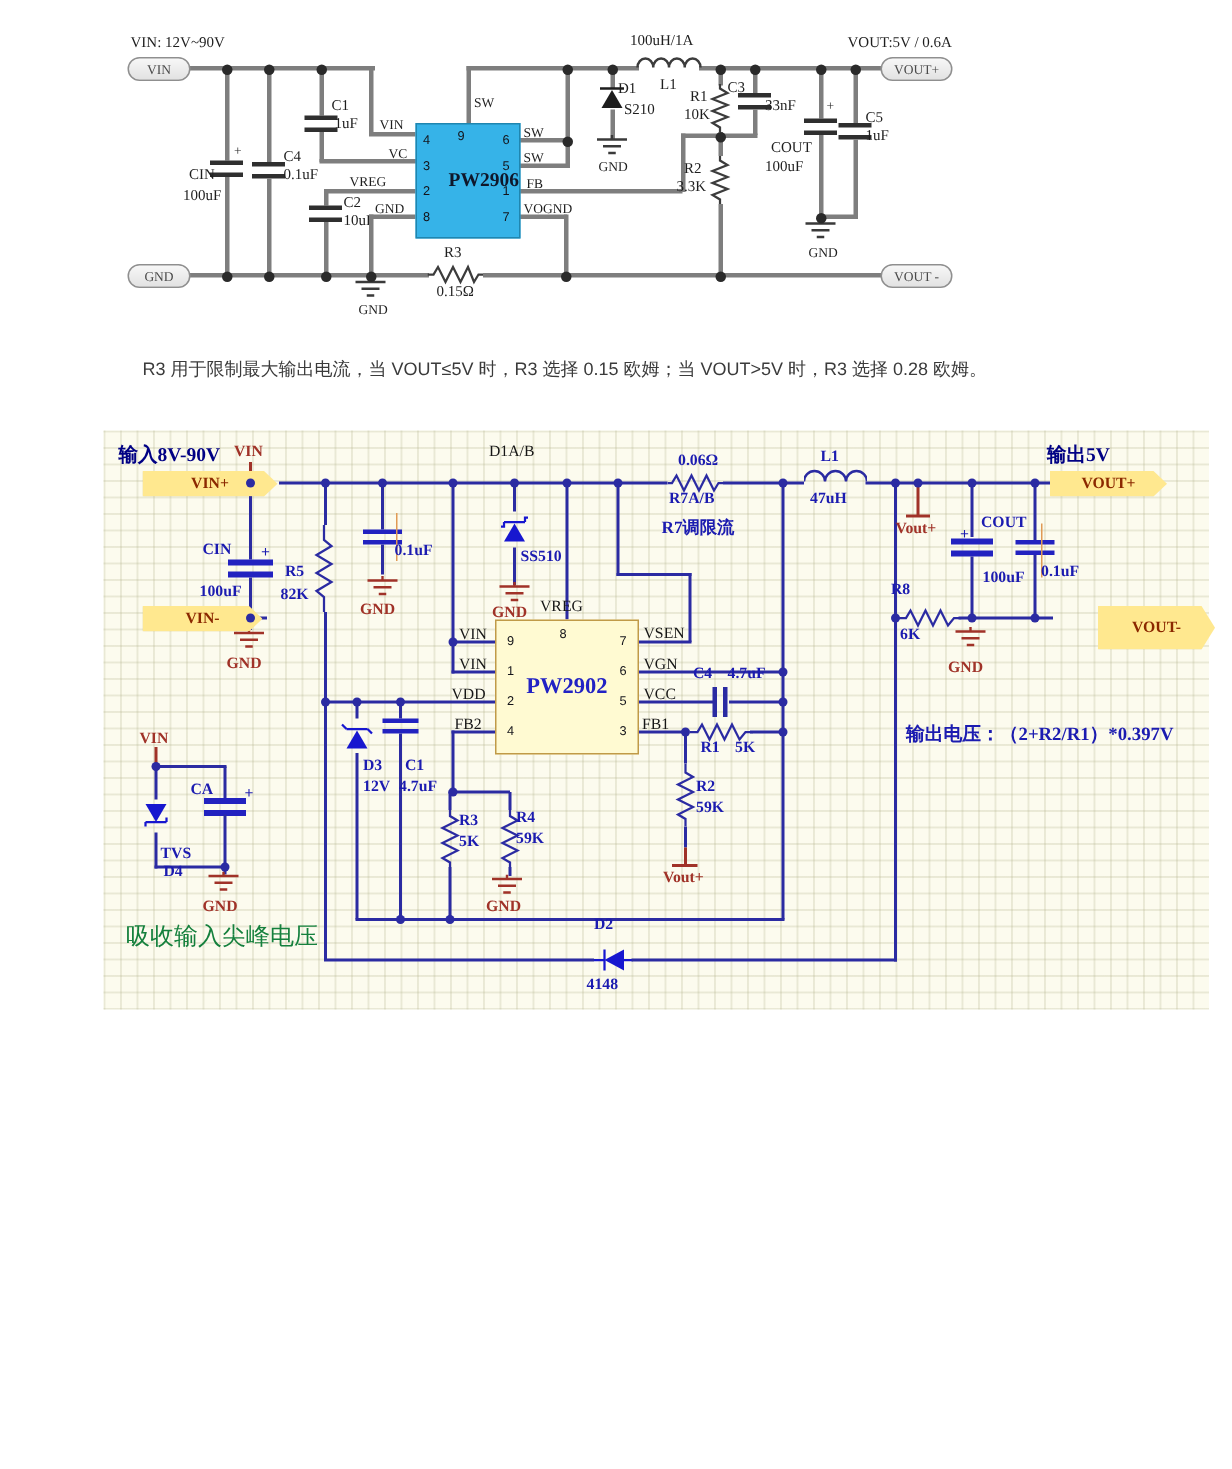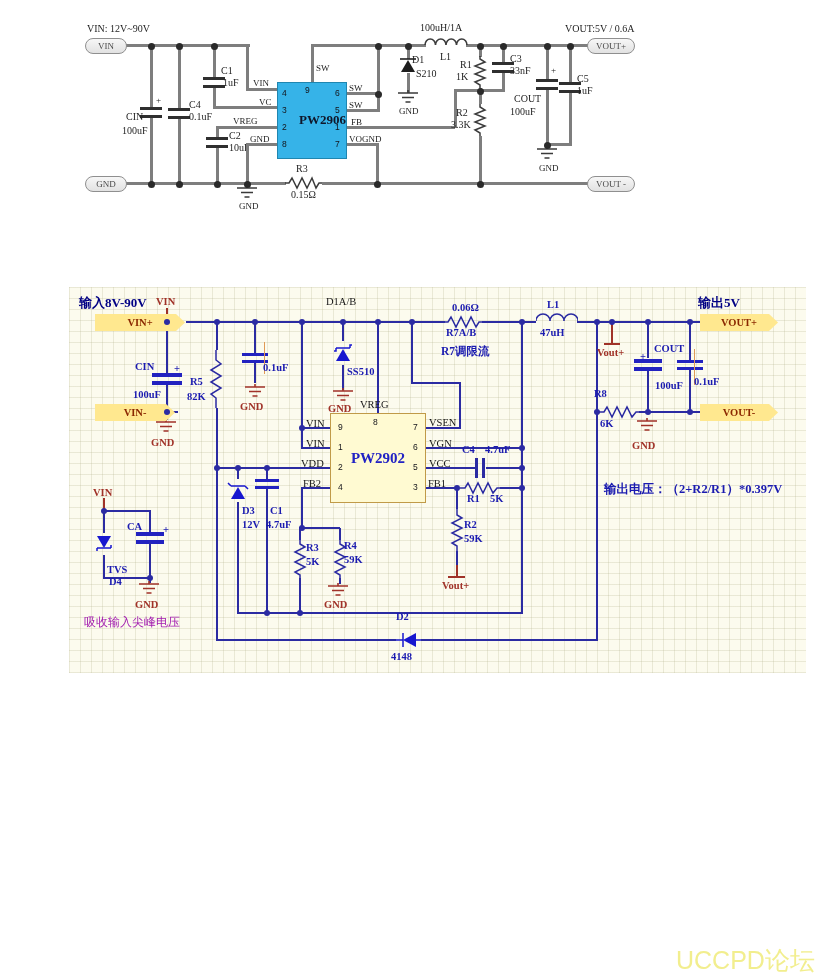--- a/index.html
+++ b/index.html
@@ -121,26 +121,26 @@
         <path d="M1 12A5.25 6 0 0 1 11.5 12A5.25 6 0 0 1 22 12A5.25 6 0 0 1 32.5 12A5.25 6 0 0 1 43 12" stroke="#3c3c3c" stroke-width="1.6" fill="none"></path>
       </svg>
     <span class="lb" style="left:420px;top:22px">100uH/1A</span>
     <span class="lb" style="left:440px;top:51px">L1</span>
 
     <div class="wv" style="left:479px;top:44px;height:13px"></div>
     <svg class="sym" style="left:473px;top:56px" width="14" height="32">
         <path d="M7 0V3L12 6L2 10L12 14L2 18L12 22L2 26L7 29V32" stroke="#3c3c3c" stroke-width="1.5" fill="none"></path>
       </svg>
     <span class="lb" style="left:460px;top:59px">R1</span>
-    <span class="lb" style="left:456px;top:71px">1K</span>
+    <span class="lb" style="left:456px;top:71px">10K</span>
     <div class="wv" style="left:502px;top:44px;height:18px"></div>
     <div class="plate" style="left:492px;top:62px;width:22px"></div>
     <div class="plate" style="left:492px;top:70px;width:22px"></div>
     <div class="wv" style="left:502px;top:73px;height:17px"></div>
-    <span class="lb" style="left:510px;top:53px">C3</span>
+    <span class="lb" style="left:485px;top:53px">C3</span>
     <span class="lb" style="left:510px;top:65px">33nF</span>
     <div class="wv" style="left:479px;top:88px;height:16px"></div>
     <svg class="sym" style="left:473px;top:104px" width="14" height="32">
         <path d="M7 0V3L12 6L2 10L12 14L2 18L12 22L2 26L7 29V32" stroke="#3c3c3c" stroke-width="1.5" fill="none"></path>
       </svg>
     <div class="wv" style="left:479px;top:136px;height:47px"></div>
     <span class="lb" style="left:456px;top:107px">R2</span>
     <span class="lb" style="left:451px;top:119px">3.3K</span>
 
     <div class="wv" style="left:546px;top:44px;height:35px"></div>
@@ -208,20 +208,21 @@
     <div class="dot" style="left:477px;top:88px"></div>
     <div class="dot" style="left:544px;top:142px"></div>
     <div class="dot" style="left:148px;top:181px"></div>
     <div class="dot" style="left:176px;top:181px"></div>
     <div class="dot" style="left:214px;top:181px"></div>
     <div class="dot" style="left:244px;top:181px"></div>
     <div class="dot" style="left:374px;top:181px"></div>
     <div class="dot" style="left:477px;top:181px"></div>
   </div>
 
+  <p class="note">R3 用于限制最大输出电流，当 VOUT≤5V 时，R3 选择 0.15 欧姆；当 VOUT&gt;5V 时，R3 选择 0.28 欧姆。</p>
 
   <div class="sch2bg"></div>
   <div class="layer">
     <span class="lb cnblue" style="left:79px;top:294px">输入8V-90V</span>
     <span class="lb cnblue" style="left:698px;top:294px">输出5V</span>
 
     <div class="bh" style="left:186px;top:321px;width:259px"></div>
     <div class="bh" style="left:482px;top:321px;width:54px"></div>
     <div class="bh" style="left:577px;top:321px;width:124px"></div>
 
@@ -419,21 +420,21 @@
     <div class="bplate" style="left:136px;top:532px;width:28px"></div>
     <div class="bplate" style="left:136px;top:540px;width:28px"></div>
     <div class="bv" style="left:149px;top:543px;height:36px"></div>
     <span class="lb blue" style="left:127px;top:521px">CA</span>
     <span class="lb blue" style="left:163px;top:524px">+</span>
     <div class="bv" style="left:149px;top:578px;height:5px"></div>
     <svg class="sym" style="left:138px;top:581px" width="22" height="15">
         <path d="M11 0V3M1 3H21M5 7.5H17M8.5 12H13.5" stroke="#a03228" stroke-width="1.6" fill="none"></path>
       </svg>
     <span class="lb red" style="left:135px;top:599px">GND</span>
-    <span class="lb" style="left:84px;top:614px;font-size:12px;color:#a21caf">吸收输入尖峰电压</span>
+    <span class="lb" style="left:84px;top:614px;font-size:16px;color:#15803d">吸收输入尖峰电压</span>
 
     <div class="chip2">
       <span class="chipname2" style="top:36px">PW2902</span>
       <span class="pin" style="left:7px;top:8px">9</span>
       <span class="pin" style="left:7px;top:28px">1</span>
       <span class="pin" style="left:7px;top:48px">2</span>
       <span class="pin" style="left:7px;top:68px">4</span>
       <span class="pin" style="left:42px;top:3px">8</span>
       <span class="pin" style="left:82px;top:8px">7</span>
       <span class="pin" style="left:82px;top:28px">6</span>
@@ -446,21 +447,21 @@
     <span class="lb blk" style="left:303px;top:478px">FB2</span>
     <span class="lb blk" style="left:360px;top:399px">VREG</span>
     <span class="lb blk" style="left:429px;top:417px">VSEN</span>
     <span class="lb blk" style="left:429px;top:438px">VGN</span>
     <span class="lb blk" style="left:429px;top:458px">VCC</span>
     <span class="lb blk" style="left:428px;top:478px">FB1</span>
 
     <div class="bport" style="left:95px;top:314px;width:90px;height:17px">VIN+</div>
     <div class="bport" style="left:95px;top:404px;width:80px;height:17px">VIN-</div>
     <div class="bport" style="left:700px;top:314px;width:78px;height:17px">VOUT+</div>
-    <div class="bport" style="left:700px;top:404px;width:78px;height:17px">VOUT-</div>
+    <div class="bport" style="left:732px;top:404px;width:78px;height:29px">VOUT-</div>
 
     <div class="bdot" style="left:164px;top:319px"></div>
     <div class="bdot" style="left:214px;top:319px"></div>
     <div class="bdot" style="left:252px;top:319px"></div>
     <div class="bdot" style="left:299px;top:319px"></div>
     <div class="bdot" style="left:340px;top:319px"></div>
     <div class="bdot" style="left:375px;top:319px"></div>
     <div class="bdot" style="left:409px;top:319px"></div>
     <div class="bdot" style="left:519px;top:319px"></div>
     <div class="bdot" style="left:594px;top:319px"></div>
@@ -479,14 +480,13 @@
     <div class="bdot" style="left:264px;top:610px"></div>
     <div class="bdot" style="left:297px;top:610px"></div>
     <div class="bdot" style="left:164px;top:409px"></div>
     <div class="bdot" style="left:594px;top:409px"></div>
     <div class="bdot" style="left:645px;top:409px"></div>
     <div class="bdot" style="left:687px;top:409px"></div>
     <div class="bdot" style="left:101px;top:508px"></div>
     <div class="bdot" style="left:147px;top:575px"></div>
   </div>
 
-  <div class="wm">UCCPD论坛</div>
 </div>
 
 </body></html>

